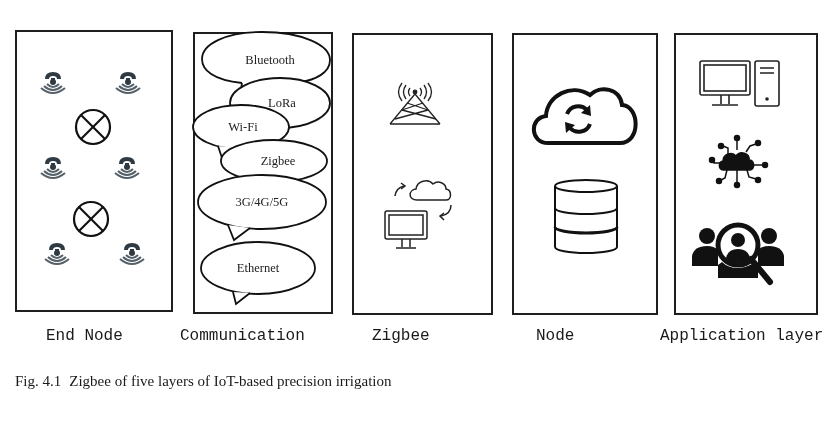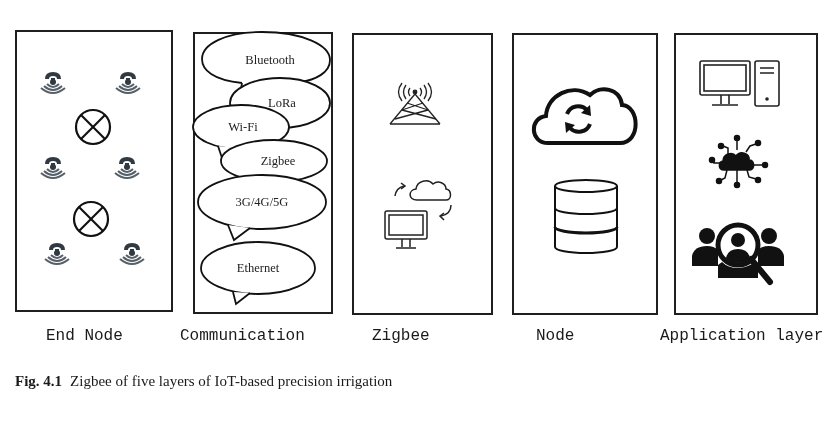--- a/index.html
+++ b/index.html
@@ -1,21 +1,21 @@
 <!DOCTYPE html>
 <html><head>
 <meta charset="utf-8">
 <style>
   html, body { margin:0; padding:0; background:#fff; }
   body { width:830px; height:424px; position:relative; overflow:hidden;
          font-family:"Liberation Serif", "DejaVu Serif", serif; color:#1a1a1a; }
   .box { position:absolute; border:2px solid #1f1f1f; box-sizing:border-box; background:#fff; }
   .lbl { position:absolute; font-size:16px; top:327px; white-space:nowrap; text-align:center;font-family:Liberation Mono, monospace; }
   .caption { position:absolute; left:15px; top:373px; font-size:15px; white-space:nowrap; }
-  .caption b { font-weight:bold; margin-right:8px; }
+  .caption b { font-weight:normal; margin-right:8px; }
   svg { position:absolute; overflow:visible; }
   .bubble-text { font-family:"Liberation Serif", serif; font-size:12.5px; fill:#222; }
 </style>
 </head>
 <body>
 
 <div class="box" style="left:15px;top:30px;width:158px;height:282px;"></div>
 <div class="box" style="left:193px;top:32px;width:140px;height:282px;"></div>
 <div class="box" style="left:352px;top:33px;width:141px;height:282px;"></div>
 <div class="box" style="left:512px;top:33px;width:146px;height:282px;"></div>

